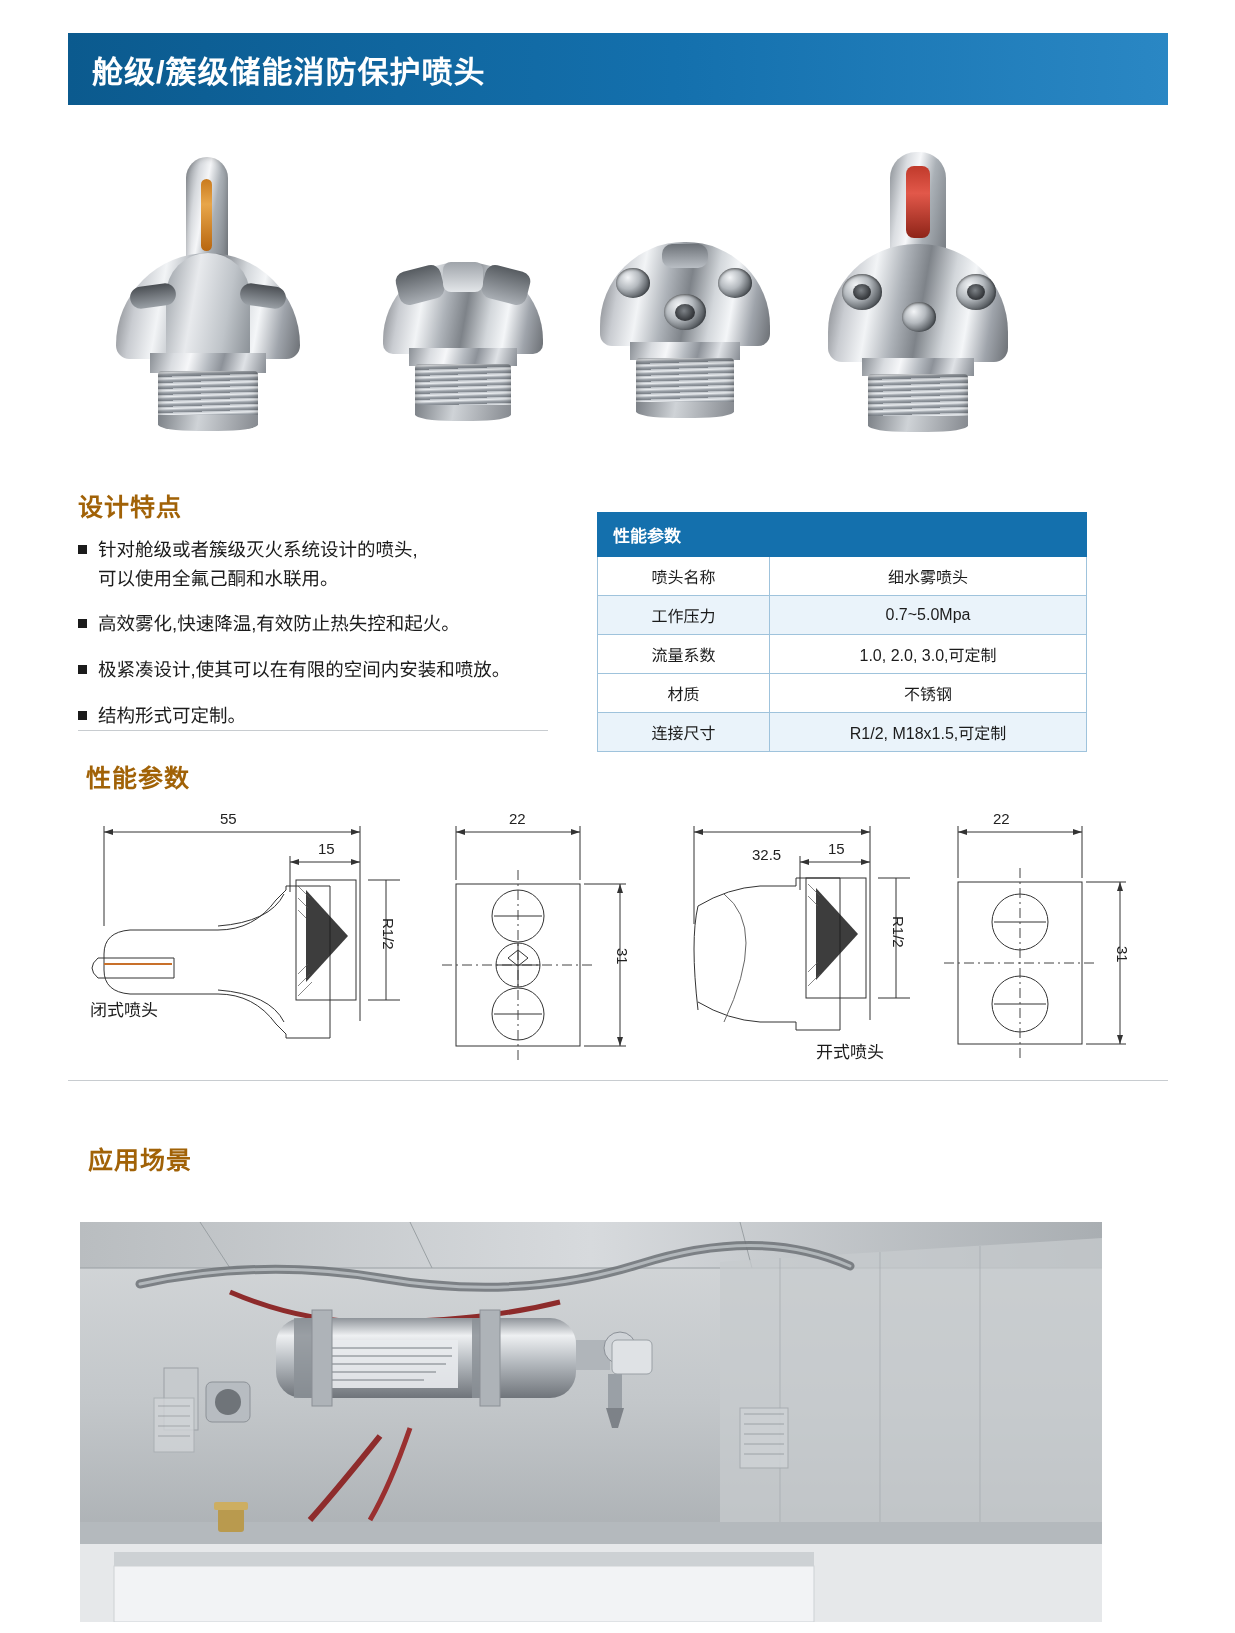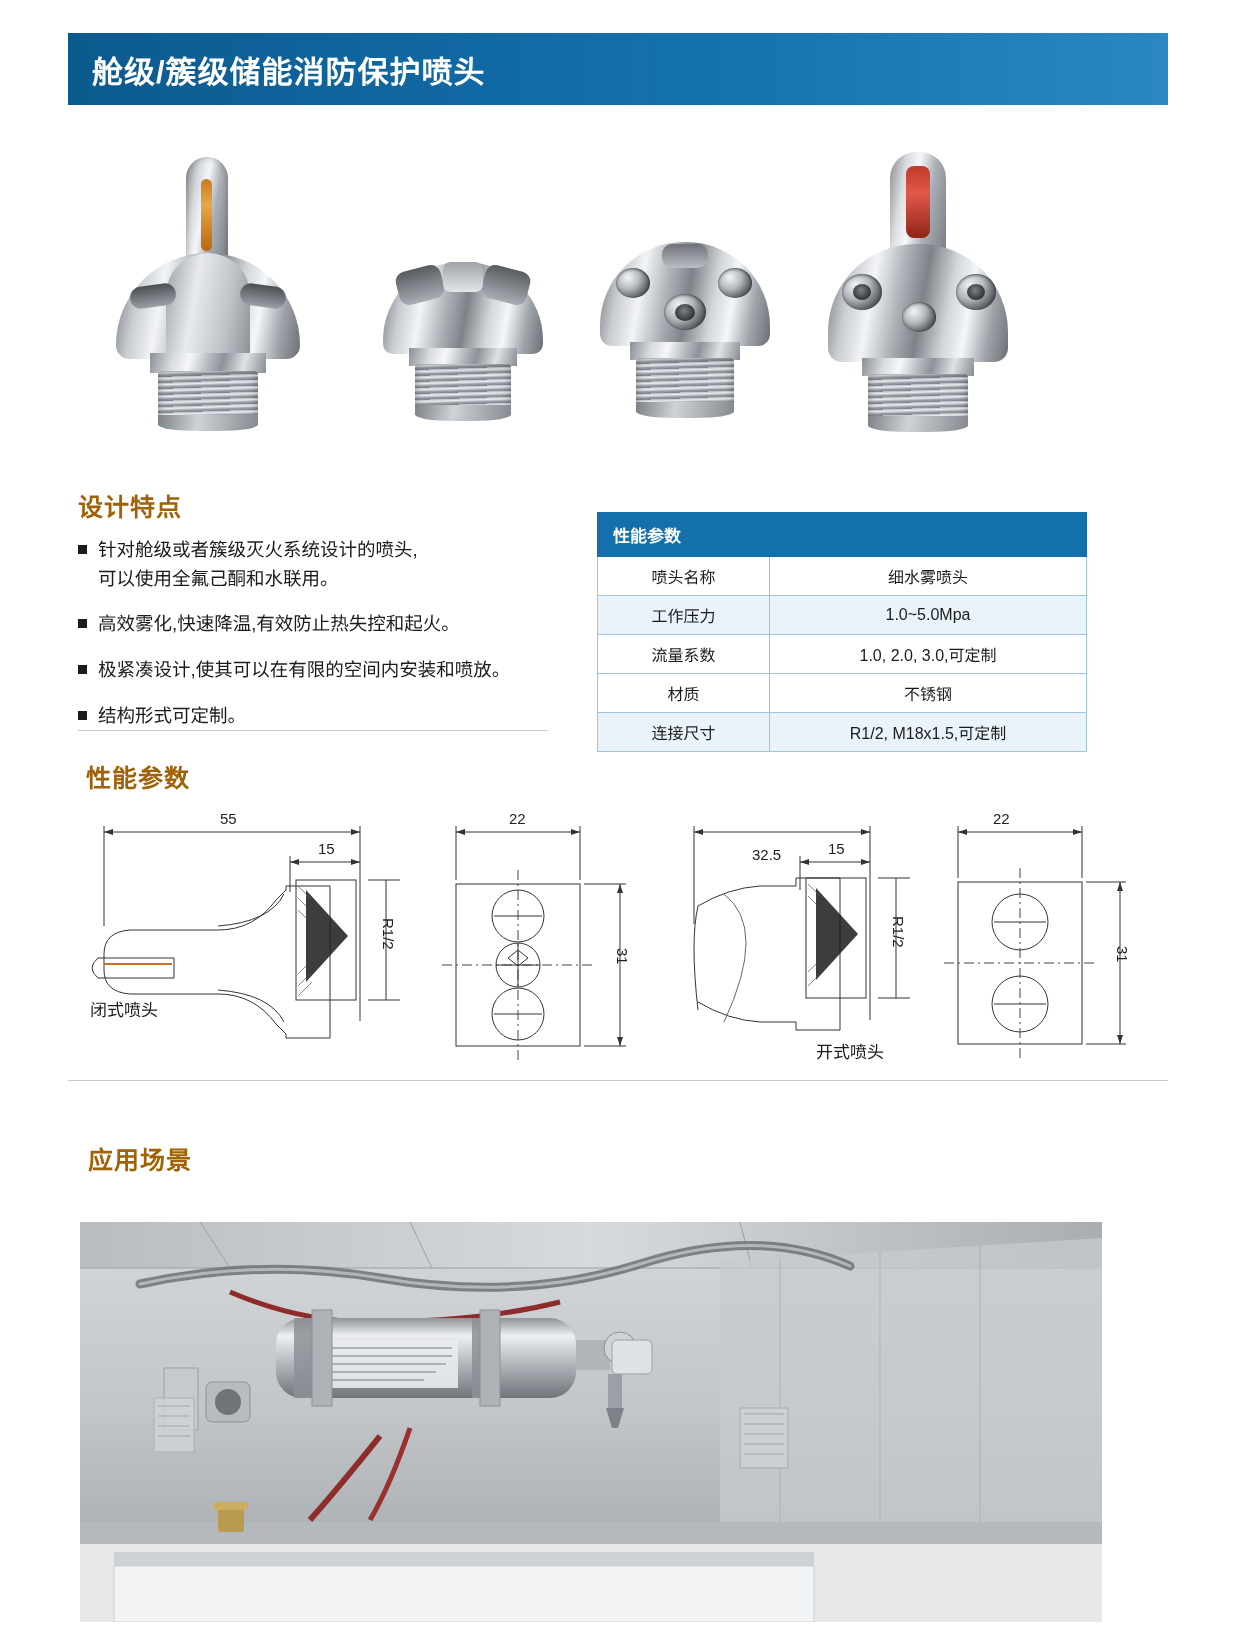--- a/index.html
+++ b/index.html
@@ -311,21 +311,21 @@
         <th class="header-cell" colspan="2">性能参数</th>
       </tr>
     </thead>
     <tbody>
       <tr>
         <td class="key">喷头名称</td>
         <td>细水雾喷头</td>
       </tr>
       <tr class="alt">
         <td class="key">工作压力</td>
-        <td>1.0~5.0Mpa</td>
+        <td>0.7~5.0Mpa</td>
       </tr>
       <tr>
         <td class="key">流量系数</td>
         <td>1.0, 2.0, 3.0,可定制</td>
       </tr>
       <tr>
         <td class="key">材质</td>
         <td>不锈钢</td>
       </tr>
       <tr class="alt">

